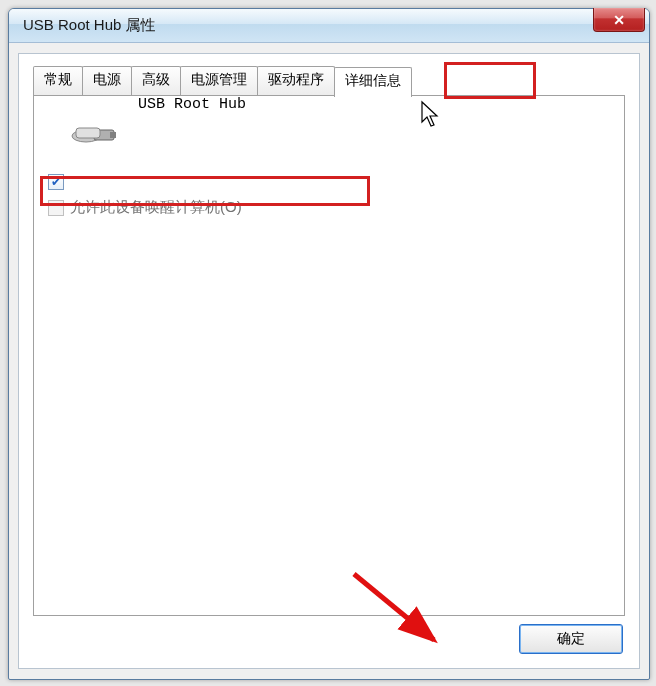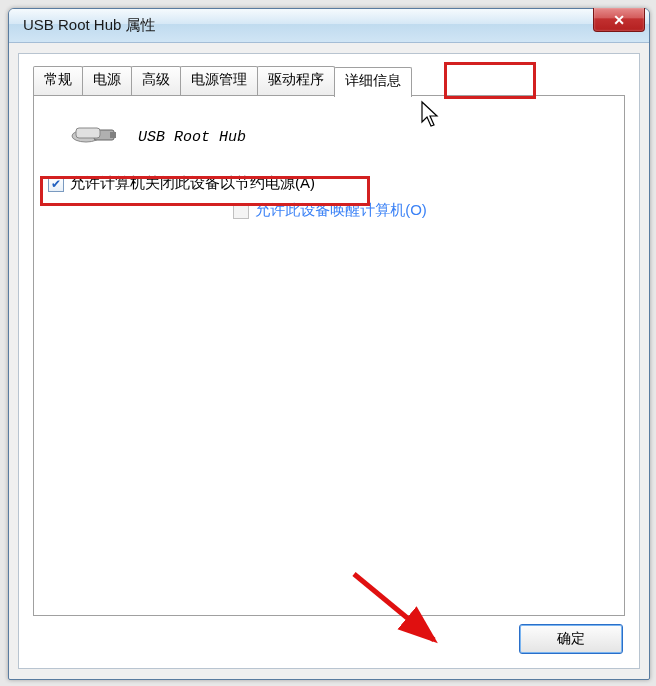--- a/index.html
+++ b/index.html
@@ -105,45 +105,44 @@
     left: 14px;
     top: 41px;
     right: 14px;
     bottom: 52px;
     border: 1px solid #a0a0a0;
     background: #fff;
     padding: 14px 12px;
   }
   .device-row {
     display: flex;
-    align-items: flex-end;
+    align-items: flex-start;
     gap: 20px;
     margin-left: 24px;
     margin-bottom: 28px;
-    font-style: italic;
   }
   .usb-icon {
     width: 48px;
     height: 36px;
     position: relative;
   }
   .device-name {
     font-family: "Courier New", monospace;
     font-size: 15px;
     margin-top: -14px;
   }
   .checkbox-row {
     display: flex;
     align-items: center;
     gap: 6px;
     margin-left: 2px;
     margin-top: 4px;
     font-size: 15px;
   }
-  .checkbox-row.disabled { color: #3b82f6; justify-content: center; }
+  .checkbox-row.disabled { color: #737373; }
   .cb {
     width: 16px;
     height: 16px;
     border: 1px solid #7a9ac0;
     background: linear-gradient(to bottom,#fff,#e8f0f8);
     display: inline-flex;
     align-items: center;
     justify-content: center;
     font-size: 12px;
     color: #2060c0;
@@ -224,21 +223,20 @@
             <rect x="24" y="20" width="20" height="10" rx="2" fill="#b0b0b0" stroke="#666"></rect>
             <rect x="40" y="22" width="6" height="6" fill="#808080"></rect>
             <rect x="6" y="18" width="24" height="10" rx="3" fill="#e0e0e0" stroke="#888"></rect>
           </svg>
         </div>
         <span class="device-name">USB Root Hub</span>
       </div>
 
       <div class="checkbox-row">
         <span class="cb">✔</span>
-        <span>允许计算机关闭此设备以节约电源(A)</span>
       </div>
 
       <div class="highlight-box" style="left:6px; top:80px; width:330px; height:30px;"></div>
 
       <div class="checkbox-row disabled" style="margin-top:8px;">
         <span class="cb disabled"></span>
         <span>允许此设备唤醒计算机(O)</span>
       </div>
 
     </div>

